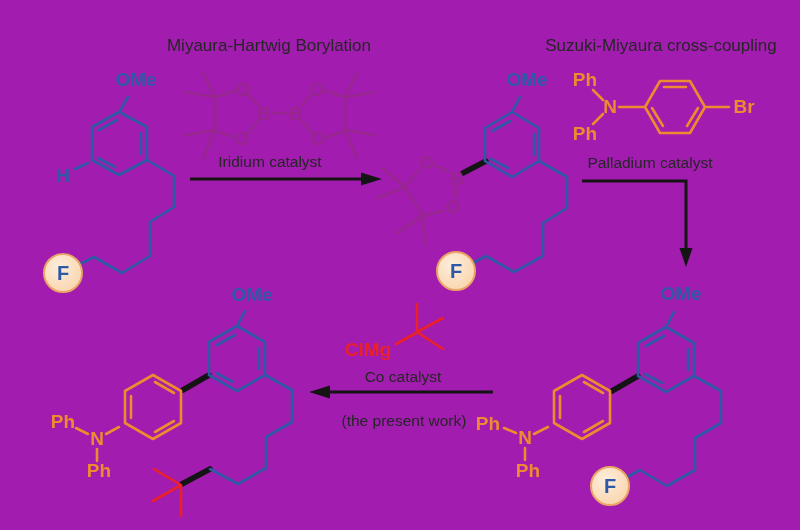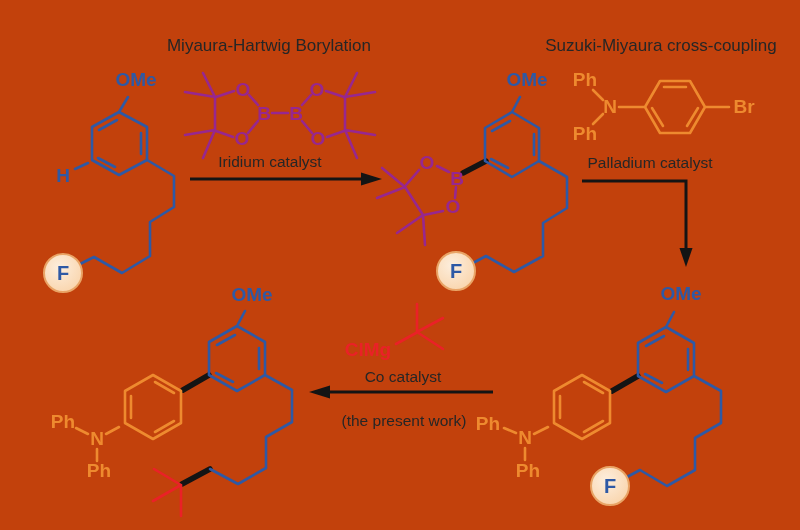--- a/index.html
+++ b/index.html
@@ -1,16 +1,16 @@
 <!DOCTYPE html>
 <html><head>
 <meta charset="utf-8">
 <style>
   html,body{margin:0;padding:0;background:#fff;}
-  .canvas{position:relative;width:800px;height:530px;background:#c2410c;overflow:hidden;
+  .canvas{position:relative;width:800px;height:530px;background:#a21caf;overflow:hidden;
           font-family:"Liberation Sans",sans-serif;}
   svg{display:block;}
   .bonds{fill:none;stroke-width:2.6;stroke-linecap:round;stroke-linejoin:round;}
   .bonds-bold{fill:none;stroke-width:5.5;stroke-linecap:round;}
   .arrow-line{fill:none;stroke-width:3;stroke-linecap:butt;stroke-linejoin:miter;}
   .arrowhead{stroke:none;}
   text{text-anchor:middle;font-family:"Liberation Sans",sans-serif;}
   .t-title{font-size:17px;font-weight:500;}
   .t-cap{font-size:15.5px;font-weight:400;}
   .a-lg{font-size:19px;font-weight:600;}

